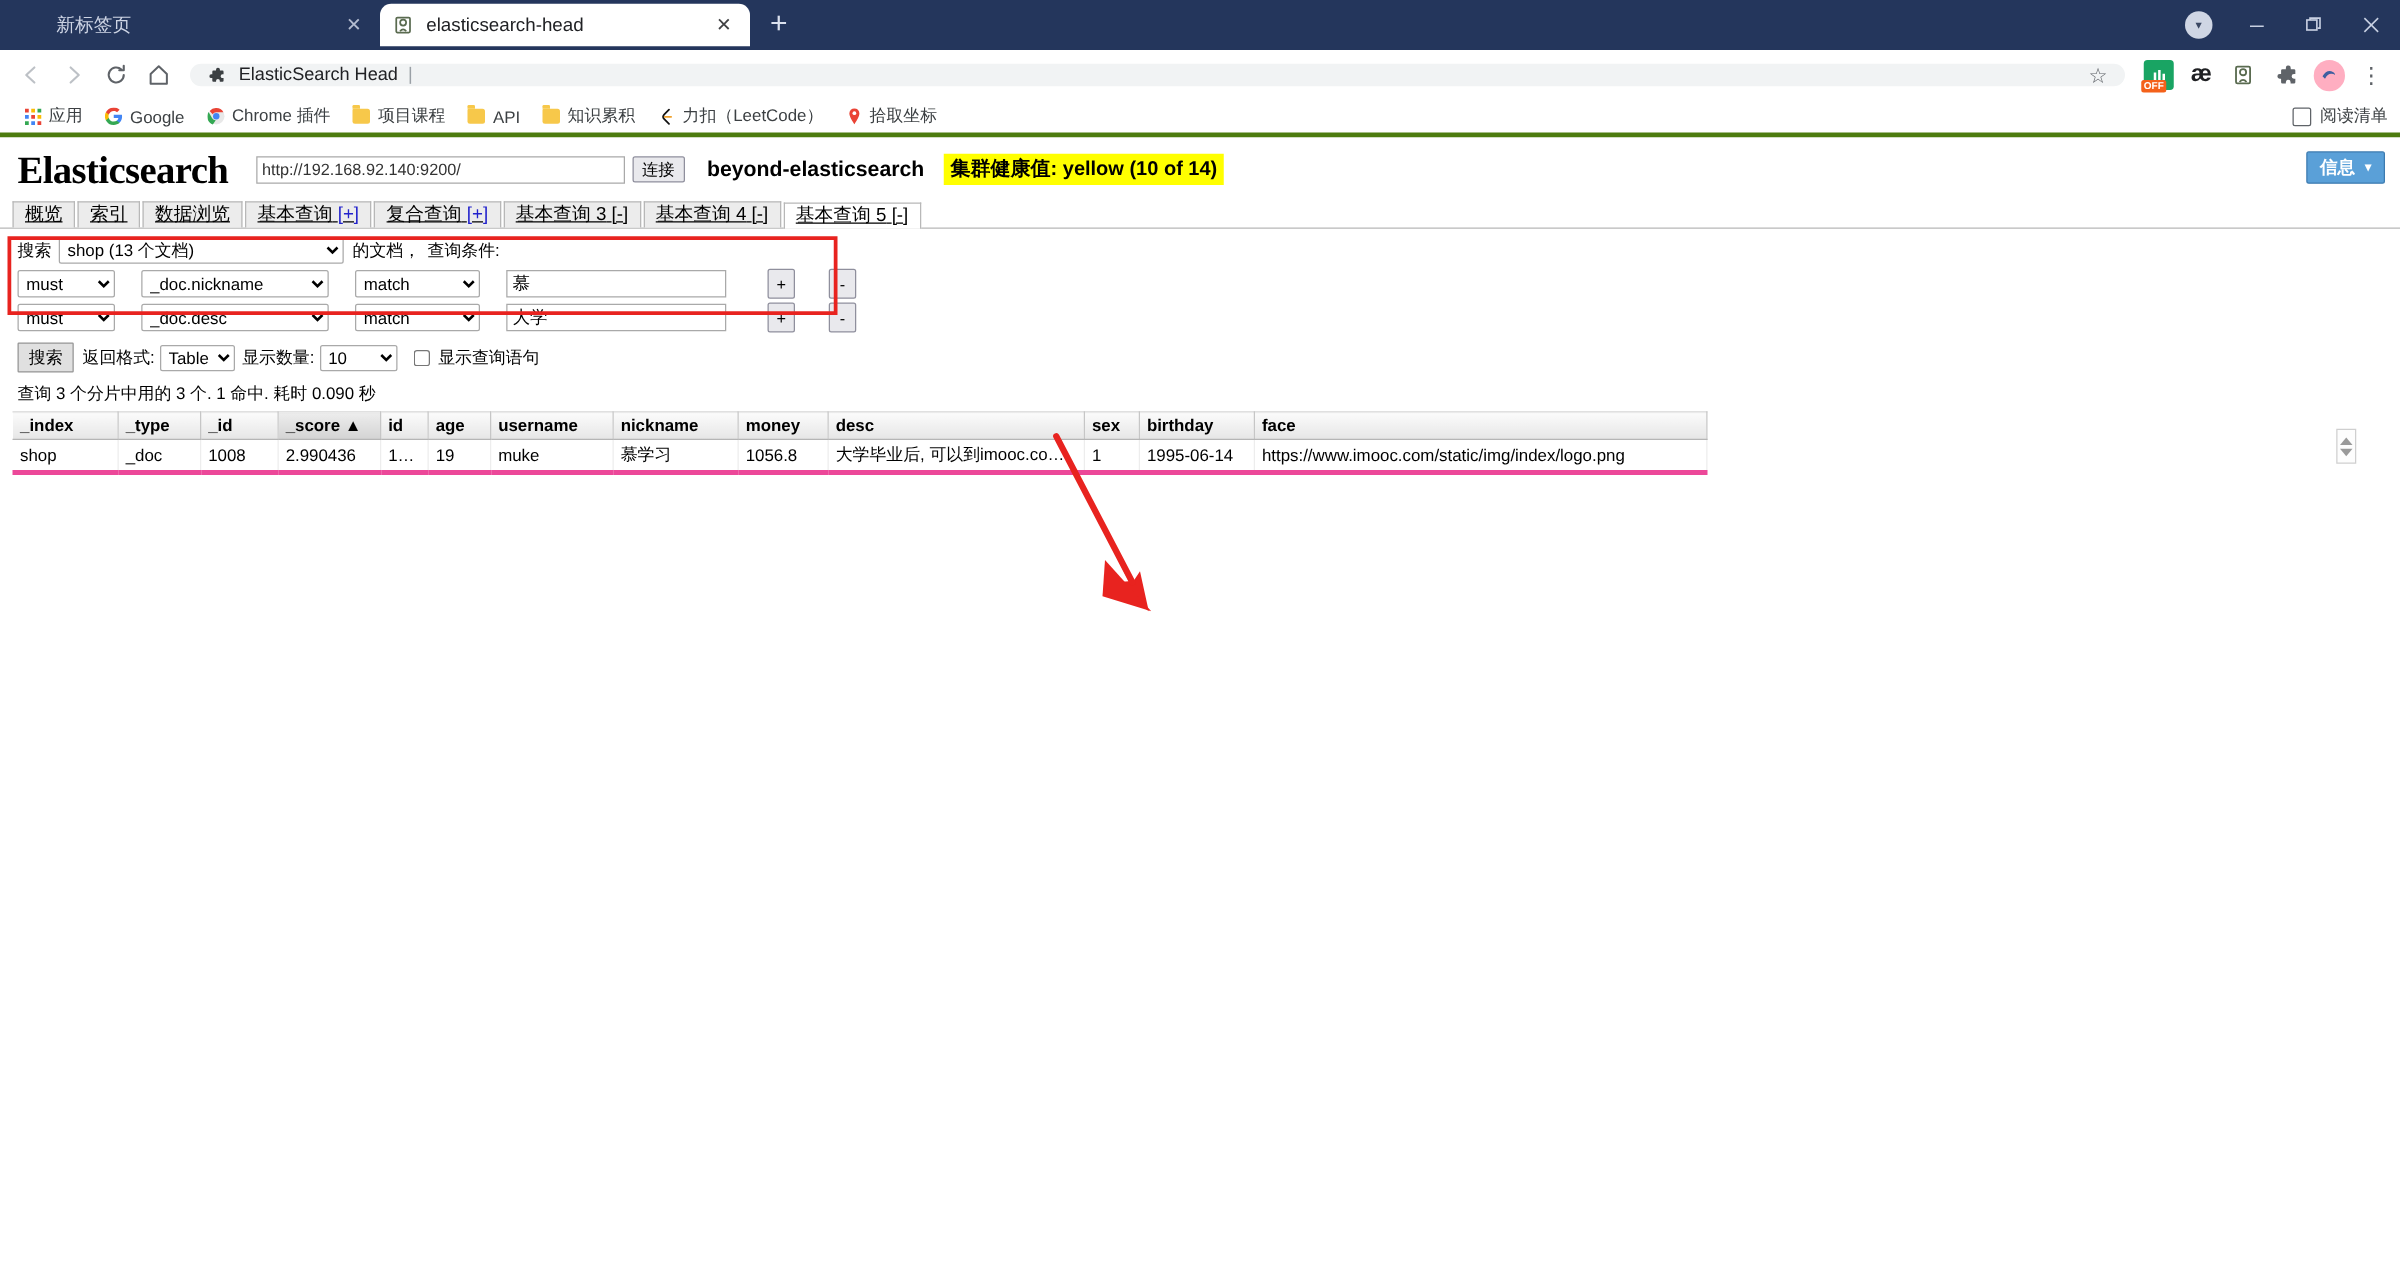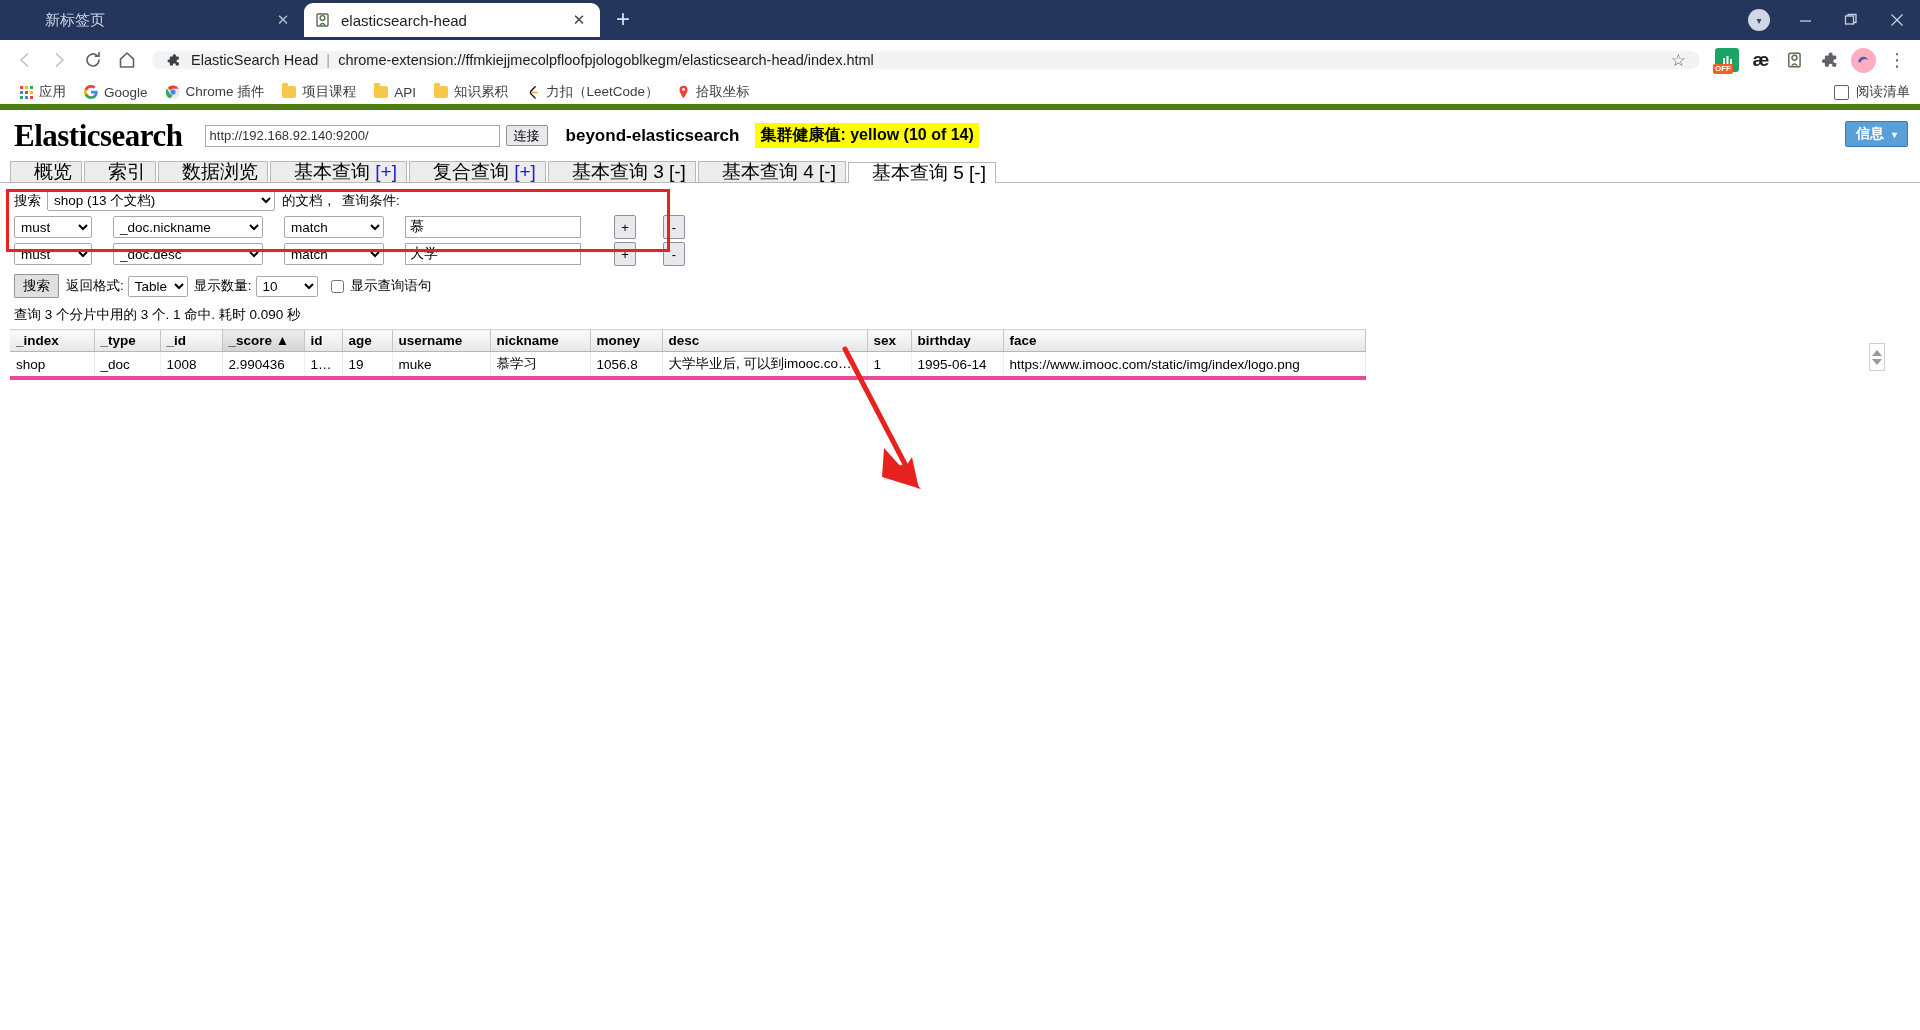--- a/index.html
+++ b/index.html
@@ -90,21 +90,21 @@
     font-size:8px;font-weight:bold;border-radius:2px;padding:0px 2px;line-height:10px;
   }
   .avatar-pink {
     width:25px;height:25px;border-radius:50%;background:#ffaec1;
     display:flex;align-items:center;justify-content:center;
   }
 
   
   .bookmarks {
     height:30px; background:#fff; display:flex; align-items:center;
-    padding:0 12px; border-bottom:6px solid #4d7c0f; position:relative;
+    padding:0 12px; border-bottom:4px solid #4d7c0f; position:relative;
     font-size:13.5px; color:#3c4043;
   }
   .bm {
     display:flex; align-items:center; height:24px; padding:0 8px; margin-right:2px;
     white-space:nowrap;
   }
   .bm .bm-ic { margin-right:6px; display:flex; align-items:center; }
   .folder-ic {
     width:14px;height:12px;background:#f7c84a;border-radius:1px 2px 2px 2px;
     position:relative;
@@ -168,23 +168,23 @@
     align-items:center; gap:8px; font-weight:bold;
   }
   .info-btn .caret { font-size:10px; }
 
   
   .es-tabs {
     display:flex; align-items:flex-end; border-bottom:1px solid #b8b8b8;
     padding-left:10px; height:22px; margin-top:4px;
   }
   .es-tab {
-    font-size:19px; color:#000; padding:2px 9px 3px 23px; line-height:15px;
+    font-size:15px; color:#000; padding:2px 9px 3px 9px; line-height:15px;
     border:1px solid #b8b8b8; border-bottom:none; background:#ececec;
-    margin-right:2px; white-space:nowrap;
+    margin-right:2px; white-space:nowrap;text-decoration:underline;
   }
   .es-tab.sel { background:#fff; font-weight:normal; position:relative; top:1px; }
   .es-tab .plus { color:#2222cc; }
   .es-tab .minus { color:#000; }
 
   
   .qb-wrap { position:relative; padding:6px 0 0 0; }
   .redbox {
     position:absolute; left:6px; top:6px; width:664px; height:63px;
     border:3px solid #e8231f; pointer-events:none;
@@ -341,21 +341,20 @@
     </div>
 
     <div class="omnibox">
       <span class="ext-icon">
         <svg width="15" height="15" viewBox="0 0 16 16" fill="#3c4043">
           <path d="M9 1.2a1.6 1.6 0 0 1 1.6 1.6v.9h2.2a.9.9 0 0 1 .9.9v2.3h-.9a1.6 1.6 0 0 0 0 3.2h.9v2.3a.9.9 0 0 1-.9.9h-2.3v-.9a1.6 1.6 0 0 0-3.2 0v.9H5a.9.9 0 0 1-.9-.9v-2.3h-.9a1.6 1.6 0 0 1 0-3.2h.9V4.6a.9.9 0 0 1 .9-.9h2.3v-.9A1.6 1.6 0 0 1 9 1.2z"></path>
         </svg>
       </span>
       <span class="ext-name">ElasticSearch Head</span>
       <span class="sep">|</span>
-      <span class="ext-url">chrome-extension://ffmkiejjmecolpfloofpjologoblkegm/elasticsearch-head/index.html</span>
       <span class="star">☆</span>
     </div>
 
     <div class="tb-action">
       <span class="off-badge">
         <svg width="12" height="12" viewBox="0 0 12 12" fill="#fff">
             <rect x="2" y="4" width="2" height="6"></rect>
             <rect x="5.5" y="2" width="2" height="8"></rect>
             <rect x="9" y="5" width="2" height="5"></rect>
           </svg>

